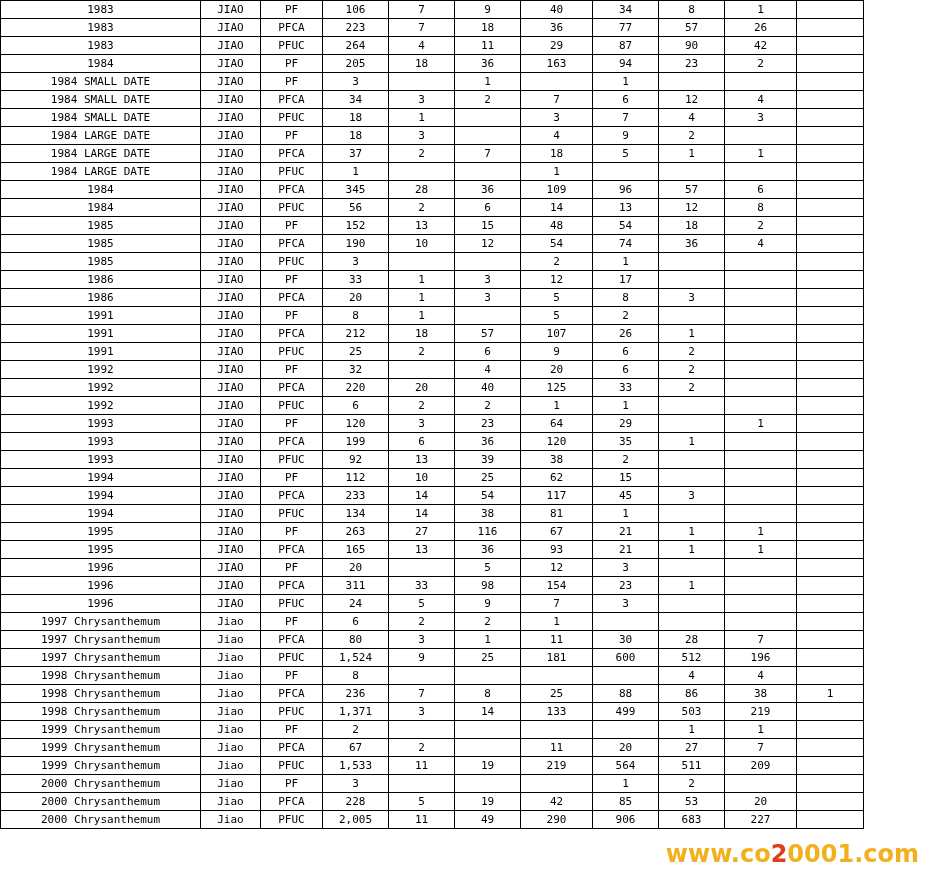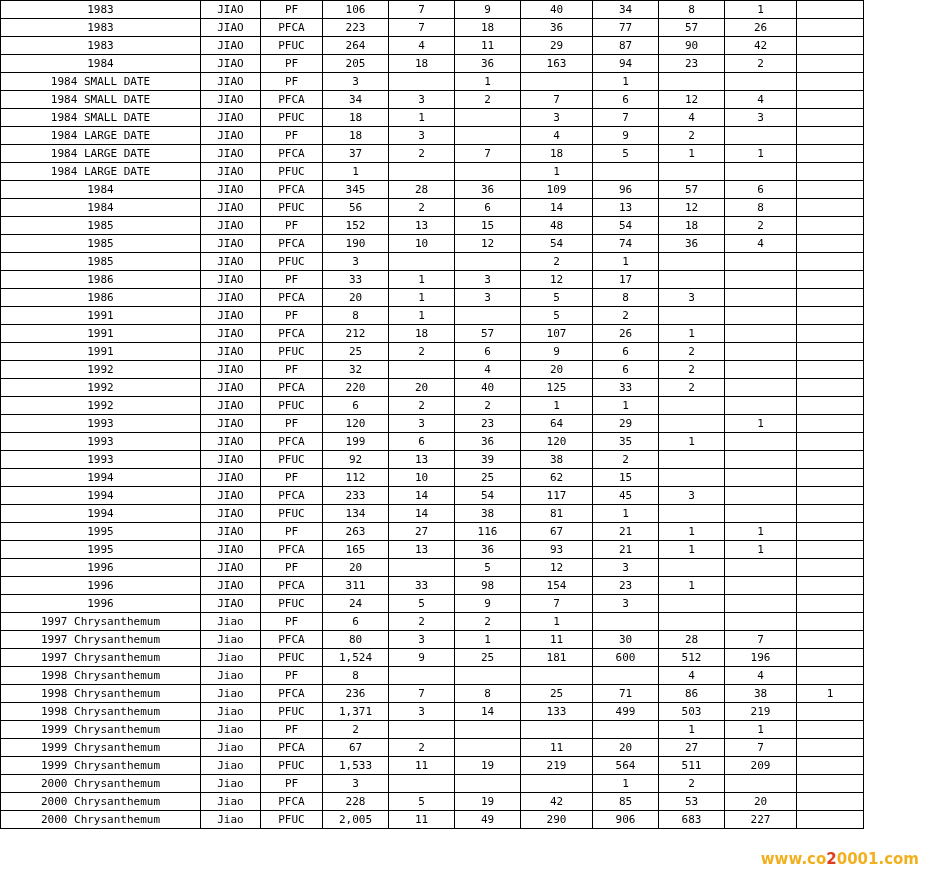--- a/index.html
+++ b/index.html
@@ -42,21 +42,21 @@
   col.c7 { width: 66px; }
   col.c8 { width: 66px; }
   col.c9 { width: 72px; }
   col.c10 { width: 67px; }
   col.c11 { width: 64px; }
   .watermark {
     position: absolute;
     right: 8px;
     bottom: 18px;
     font-family: "DejaVu Sans", sans-serif;
-    font-size: 15px;
+    font-size: 24px;
     font-weight: bold;
     letter-spacing: 0px;
     pointer-events: none;
     white-space: nowrap;
   }
   .watermark .w1 { color: #f2b01e; }
   .watermark .w2 { color: #e03c1f; }
   .watermark .w3 { color: #f2b01e; }
 </style>
 </head>
@@ -573,21 +573,21 @@
         <td></td>
       </tr>
       <tr>
         <td>1998 Chrysanthemum</td>
         <td>Jiao</td>
         <td>PFCA</td>
         <td>236</td>
         <td>7</td>
         <td>8</td>
         <td>25</td>
-        <td>71</td>
+        <td>88</td>
         <td>86</td>
         <td>38</td>
         <td>1</td>
       </tr>
       <tr>
         <td>1998 Chrysanthemum</td>
         <td>Jiao</td>
         <td>PFUC</td>
         <td>1,371</td>
         <td>3</td>

